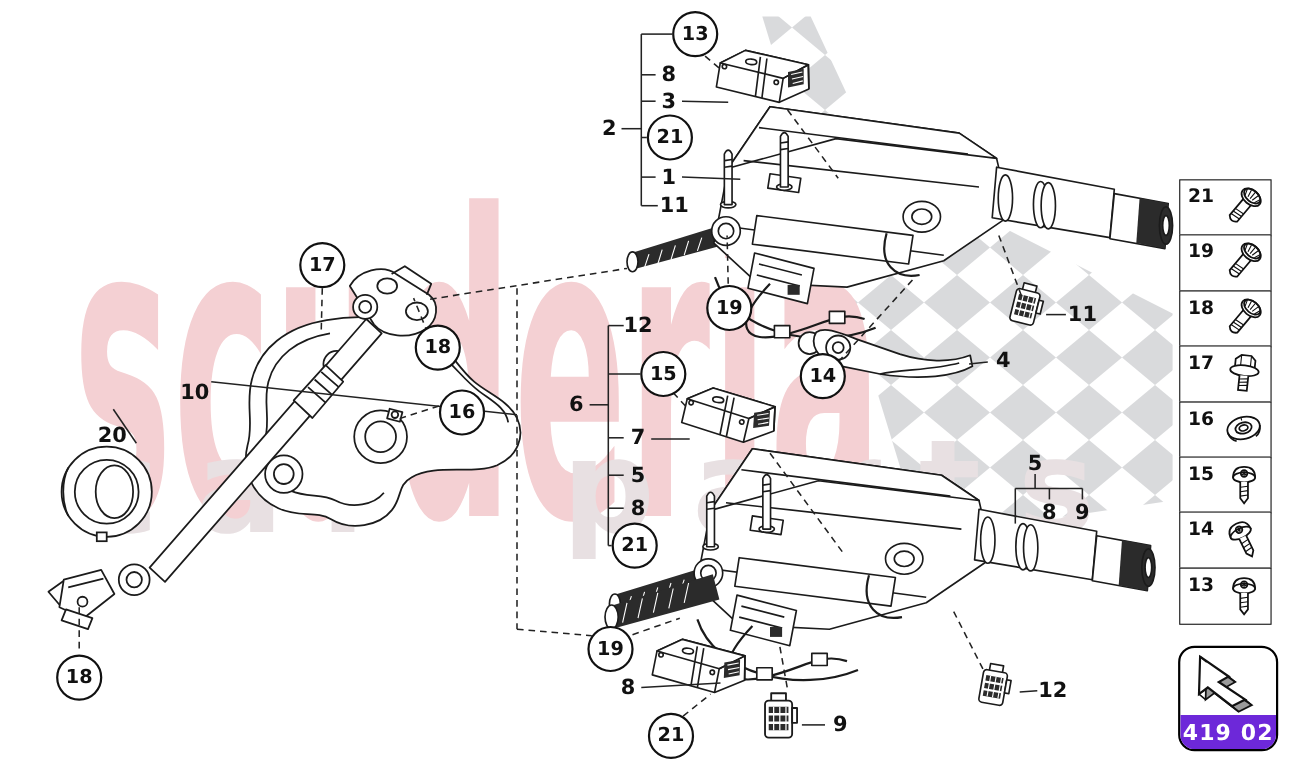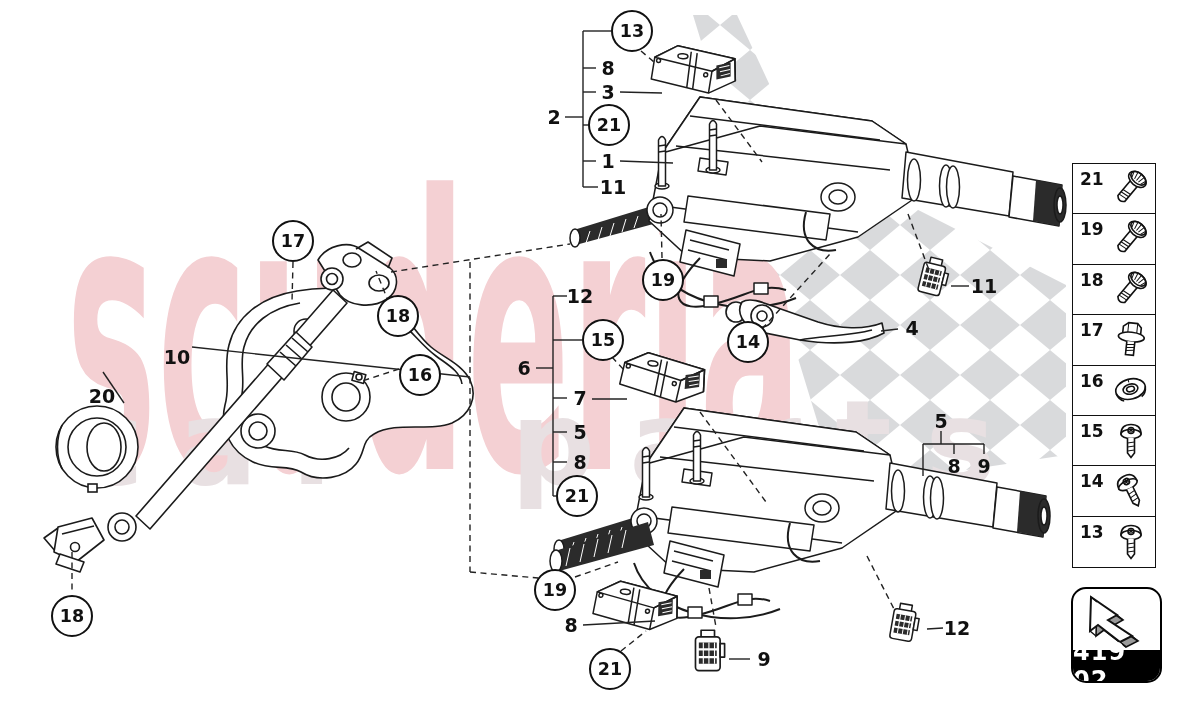--- a/index.html
+++ b/index.html
@@ -25,23 +25,23 @@
   #sidebar{position:absolute;left:1072px;top:163px;width:84px;z-index:5;}
   .leg-row{position:relative;height:50px;border:1.6px solid #111;margin-top:-1.6px;background:#fff;
            box-sizing:content-box;}
   .leg-row:first-child{margin-top:0;}
   .leg-row .num{position:absolute;left:7px;top:5px;font-size:17px;font-weight:bold;color:#111;}
   .leg-row .ficon{position:absolute;right:2px;top:3px;width:44px;height:44px;}
   
   #page-code-box{position:absolute;left:1071px;top:587px;width:91px;height:96px;border:2.6px solid #000;
                  border-radius:15px;overflow:hidden;background:#fff;z-index:5;box-sizing:border-box;}
   #page-code-box .arrow-wrap{position:absolute;left:0;top:0;width:100%;height:60px;}
-  #page-code-box .code-band{position:absolute;left:0;bottom:0;width:100%;height:31px;background:#000000;
+  #page-code-box .code-band{position:absolute;left:0;bottom:0;width:100%;height:31px;background:#6d28d9;
                  color:#fff;display:flex;align-items:center;justify-content:center;
-                 font-size:24px;font-weight:bold;letter-spacing:1px;}
+                 font-size:20px;font-weight:bold;letter-spacing:1px;}
 </style>
 </head>
 <body>
 
 <div id="canvas">
 
   <svg id="flag-layer" width="1188" height="707">
     <defs>
       <pattern id="checks" patternUnits="userSpaceOnUse" width="60" height="50">
         <polygon class="check-cell" points="30,0 60,25 30,50 0,25" fill="#d9dadc"></polygon>

